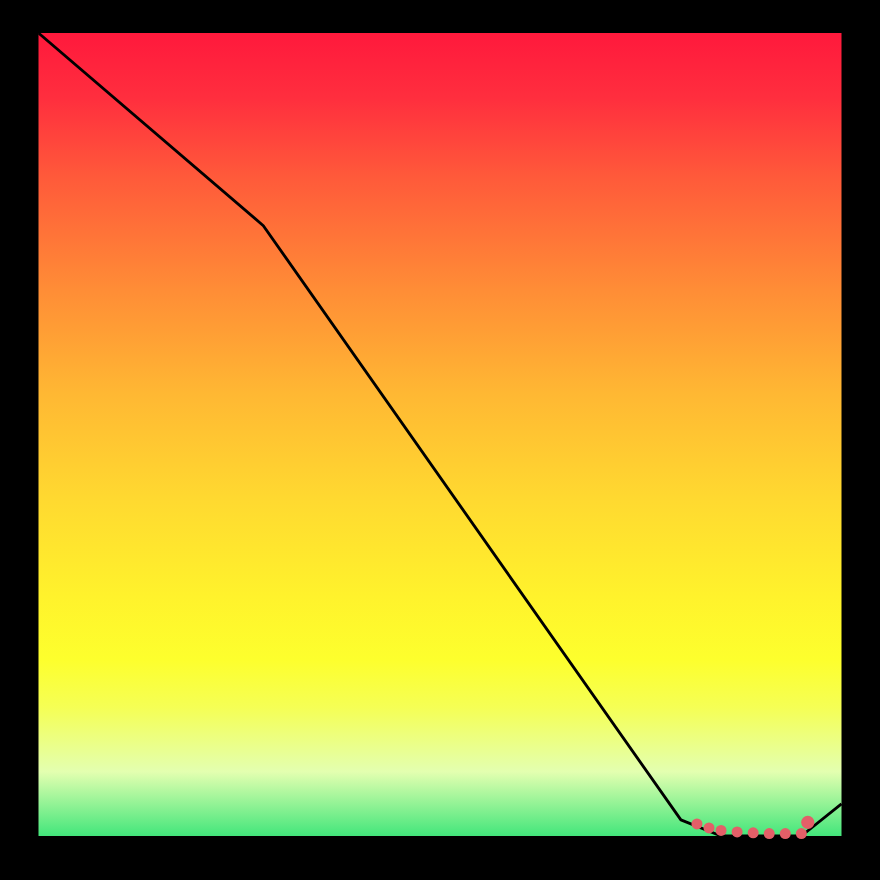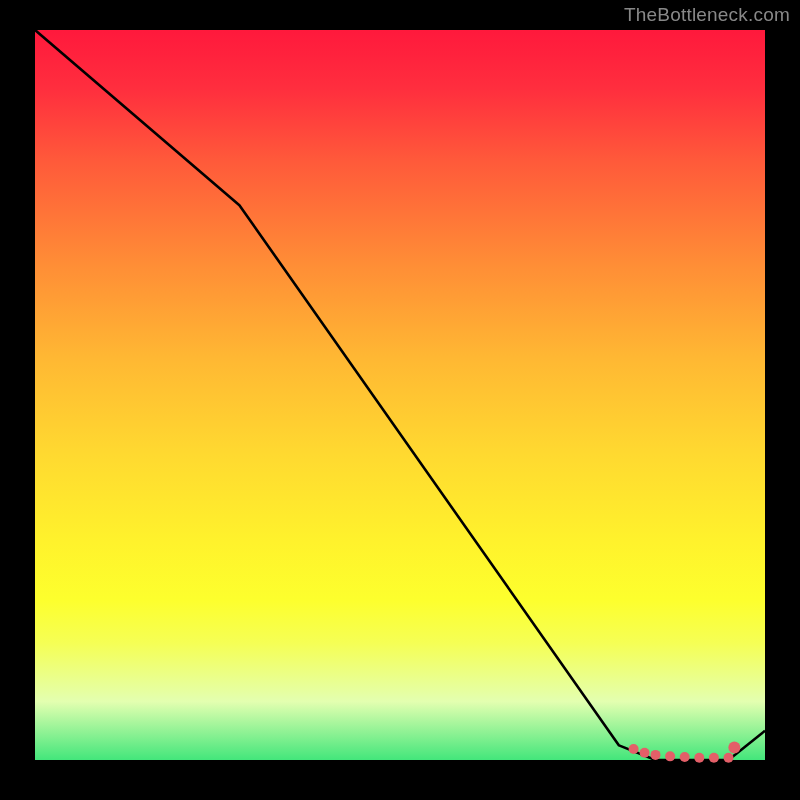--- a/index.html
+++ b/index.html
@@ -53,21 +53,20 @@
     top: 30px;
     width: 730px;
     height: 730px;
     overflow: visible;
   }
 </style>
 </head>
 <body>
 
 <div class="chart-outer">
-  <div class="attribution">TheBottleneck.com</div>
 
   <div class="plot-area"></div>
 
   <svg class="overlay" viewBox="0 0 730 730" preserveAspectRatio="none">
 
     <path id="curve-path" fill="none" stroke="#000000" stroke-width="2.6" stroke-linejoin="round" d="M 0.00 0.00 L 204.40 175.20 L 584.00 715.40 L 620.50 730.00 L 693.50 730.00 L 730.00 700.80"></path>
 
     <g id="marker-group">
         <circle cx="598.60" cy="719.05" r="5" fill="#e35f68"></circle>
         <circle cx="609.55" cy="722.70" r="5" fill="#e35f68"></circle>

